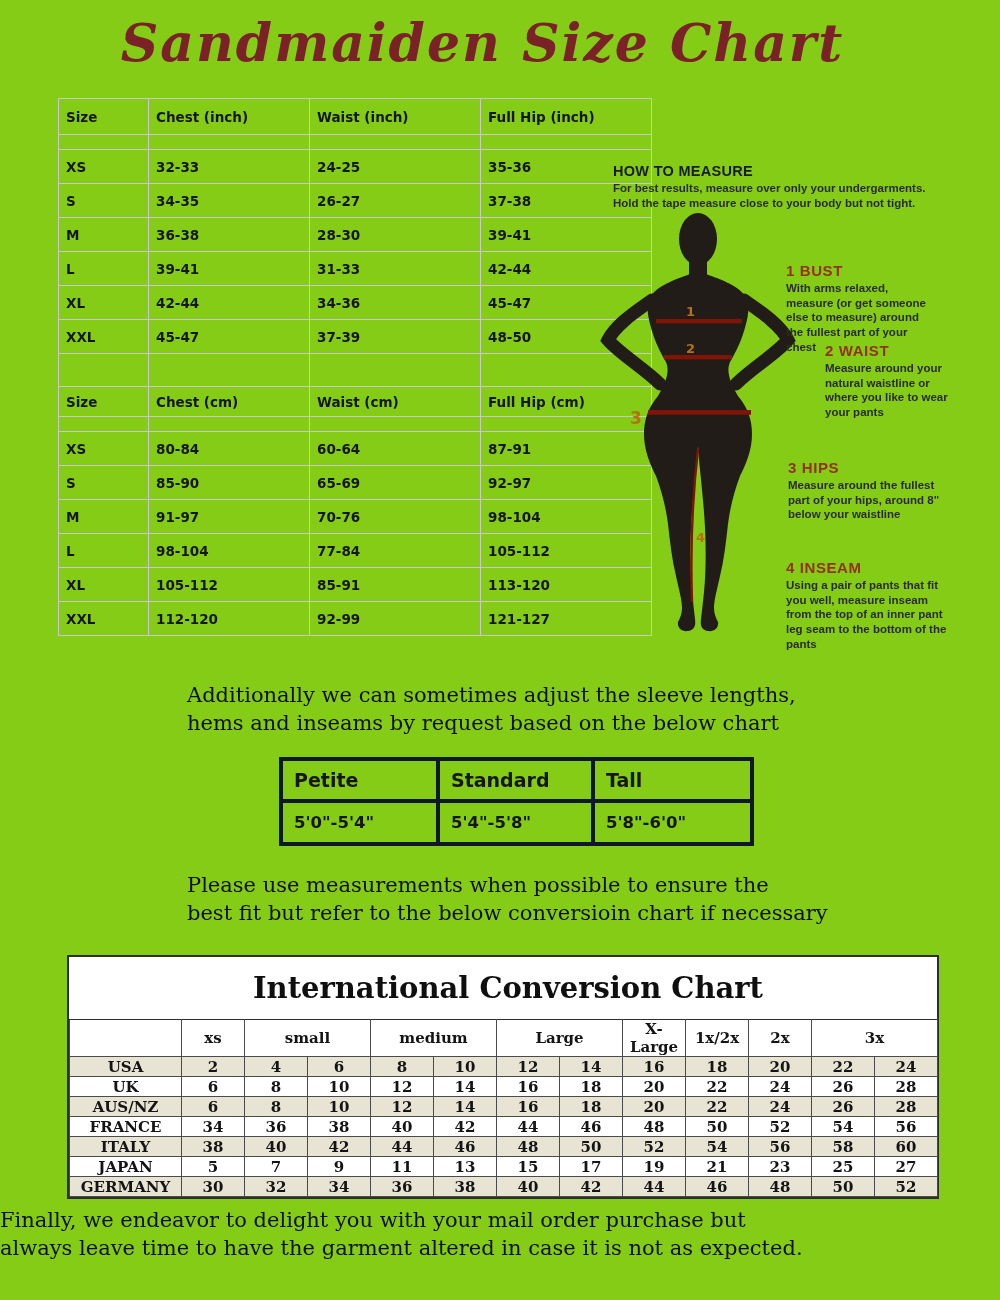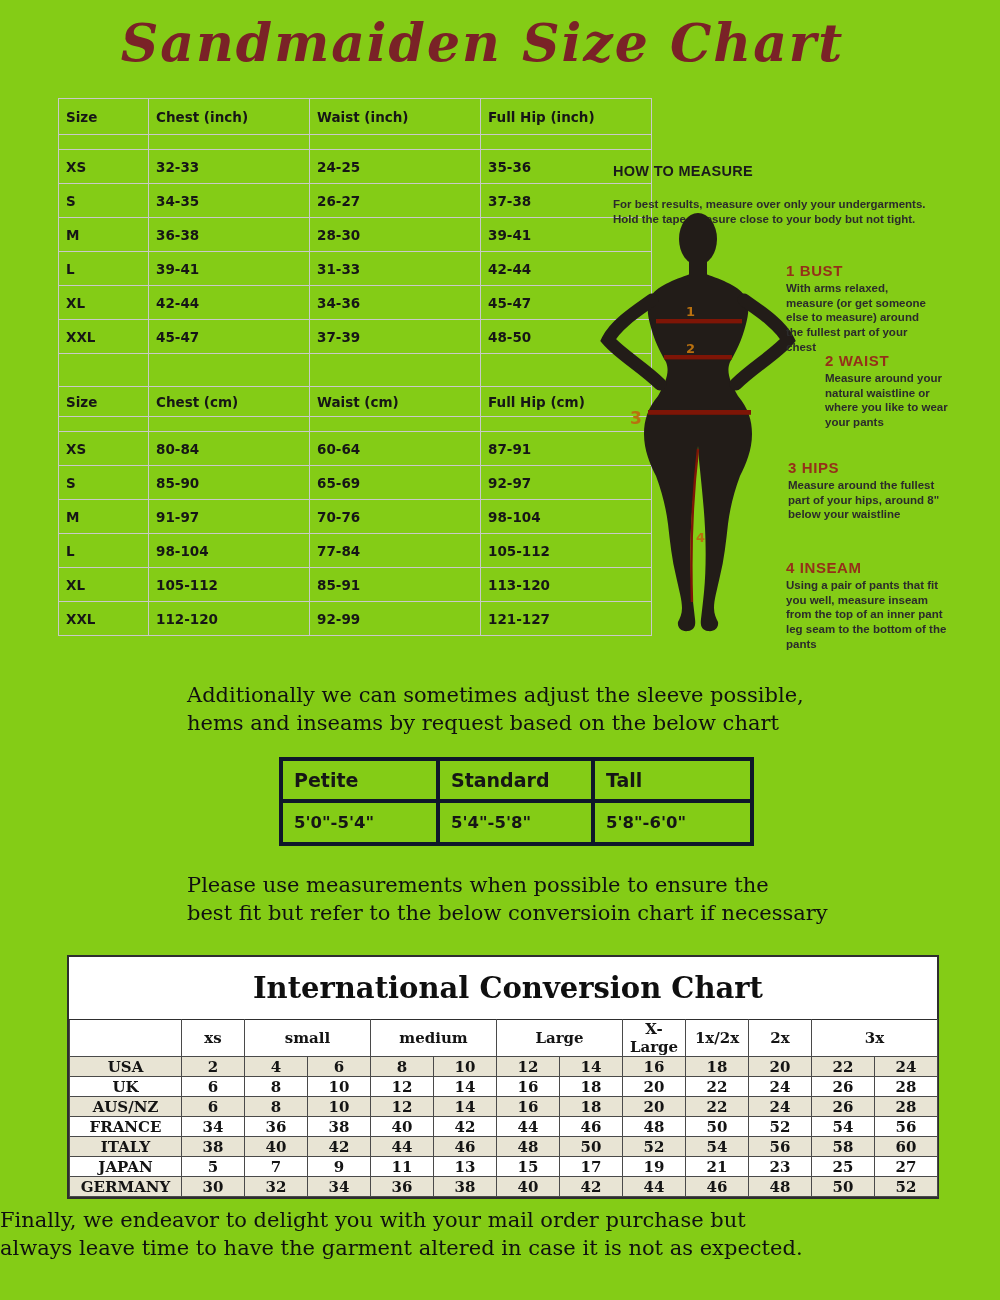--- a/index.html
+++ b/index.html
@@ -14,21 +14,21 @@
               font-family:"DejaVu Sans",sans-serif;font-weight:bold;font-size:13.5px;color:#161616;}
   .size-table td{border:1px solid #c9c9c9;padding:0 0 0 7px;vertical-align:middle;}
   .size-table tr.head td{height:35px;}
   .size-table tr.head2 td{height:29px;}
   .size-table tr.spacer td{height:14px;}
   .size-table tr.gap td{height:32px;}
   .size-table tr.data td{height:33px;}
   
   .htm{position:absolute;left:613px;top:163px;width:335px;}
   .htm-title{font-size:14.5px;font-weight:bold;color:#1b1b1b;letter-spacing:.3px;}
-  .htm-intro{font-size:11.5px;font-weight:bold;color:#2b2b2b;line-height:1.3;margin-top:18px;}
+  .htm-intro{font-size:11.5px;font-weight:bold;color:#2b2b2b;line-height:1.3;margin-top:2px;}
   .step{position:absolute;}
   .step-label{font-size:15px;font-weight:800;color:#953019;letter-spacing:.6px;margin-top:48px;}
   .step-text{font-size:11.5px;font-weight:bold;color:#2b2b2b;line-height:1.28;margin-top:2px;}
   .fig{position:absolute;left:598px;top:212px;width:200px;height:430px;}
   .marker{font-family:"DejaVu Sans",sans-serif;font-weight:bold;fill:#b9700f;}
   
   .note{position:absolute;font-family:"DejaVu Serif",serif;font-size:21px;color:#101010;line-height:1.35;}
   .note-center{left:0;width:1000px;text-align:left;}
   
   .height-table{position:absolute;left:279px;top:757px;border-collapse:collapse;table-layout:fixed;
@@ -201,35 +201,35 @@
     <text class="marker" x="88" y="104" font-size="13">1</text>
     <text class="marker" x="88" y="141" font-size="13">2</text>
     <text class="marker" x="32" y="212" font-size="17" fill="#c05a10">3</text>
     <text class="marker" x="98" y="330" font-size="13">4</text>
   </svg>
 
   <div class="step" style="left:786px;top:214px;width:152px;">
     <div class="step-label">1 BUST</div>
     <div class="step-text">With arms relaxed, measure (or get someone else to measure) around the fullest part of your chest</div>
   </div>
-  <div class="step" style="left:825px;top:304px;width:140px;">
+  <div class="step" style="left:825px;top:294px;width:140px;">
     <div class="step-label">2 WAIST</div>
     <div class="step-text">Measure around your natural waistline or where you like to wear your pants</div>
   </div>
   <div class="step" style="left:788px;top:411px;width:168px;">
     <div class="step-label">3 HIPS</div>
     <div class="step-text">Measure around the fullest part of your hips, around 8" below your waistline</div>
   </div>
   <div class="step" style="left:786px;top:511px;width:165px;">
     <div class="step-label">4 INSEAM</div>
     <div class="step-text">Using a pair of pants that fit you well, measure inseam from the top of an inner pant leg seam to the bottom of the pants</div>
   </div>
 
   <div class="note" style="left:187px;top:681px;">
-    <div>Additionally we can sometimes adjust the sleeve possible,</div>
+    <div>Additionally we can sometimes adjust the sleeve lengths,</div>
     <div>hems and inseams by request based on the below chart</div>
   </div>
 
   <table class="height-table">
     <colgroup>
         <col style="width:157px">
         <col style="width:155px">
         <col style="width:159px">
       </colgroup>
     <tbody>

